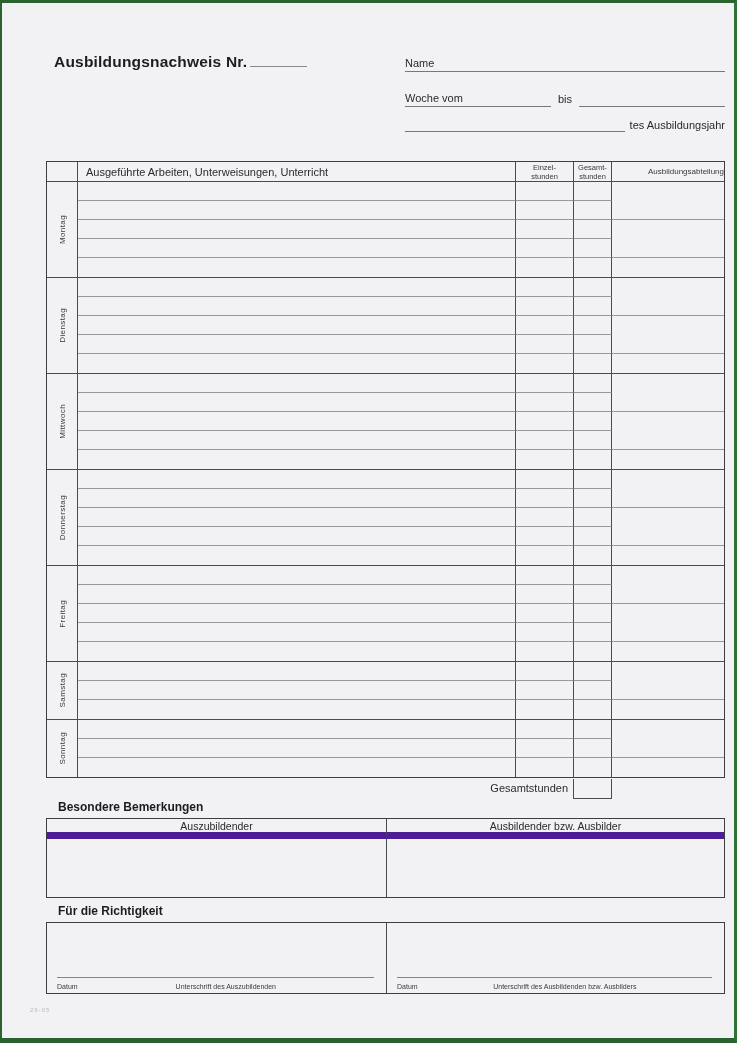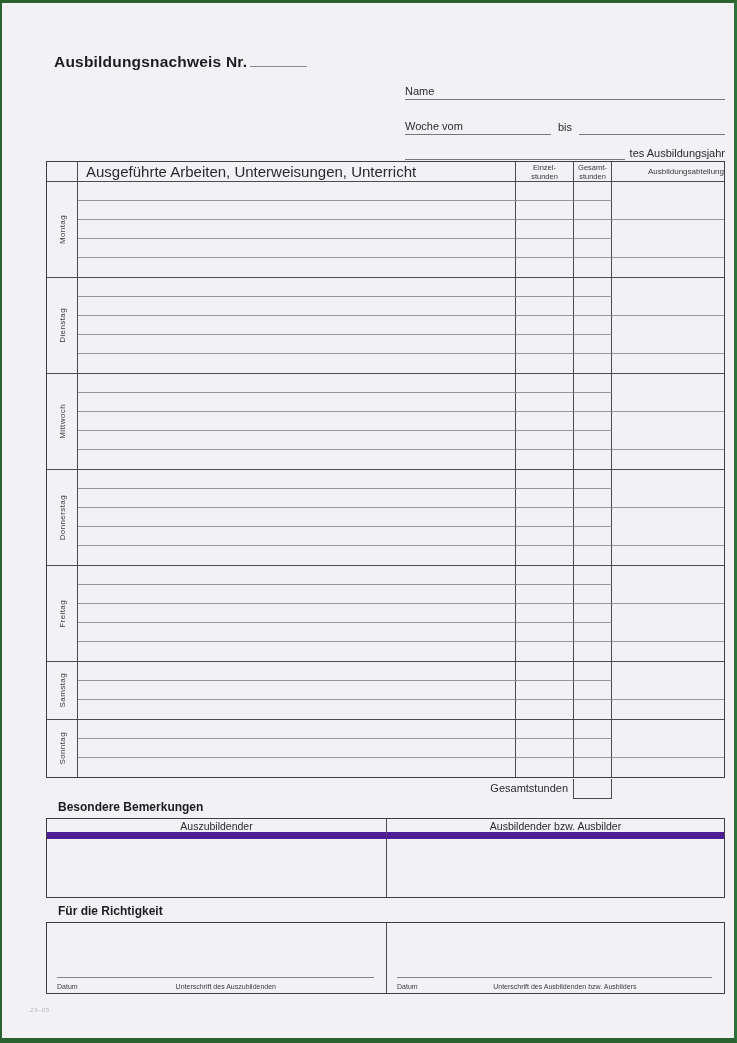--- a/index.html
+++ b/index.html
@@ -19,37 +19,37 @@
   
   .form-title {
     position:absolute; left:52px; top:50px;
     font-size:15.5px; font-weight:bold; color:#1d1d20; letter-spacing:0.2px;
     white-space:nowrap;
   }
   .title-underline { display:inline-block; width:57px; border-bottom:1.3px solid #8a898f; height:14px; margin-left:3px; }
   .header-fields { position:absolute; left:403px; top:53px; width:320px; }
   .hf-row { height:16px; display:flex; align-items:flex-end; font-size:11px; color:#2a2a2e; }
   .hf-row .seg { flex:1; border-bottom:1px solid #77767c; height:100%; display:flex; align-items:center; }
-  .hf-row.name-row { border-bottom:1px solid #77767c;margin-top:28px; }
+  .hf-row.name-row { border-bottom:1px solid #77767c; }
   .hf-row.week-row { margin-top:19px; }
   .hf-row.year-row { margin-top:9px; }
   .hf-label { padding-bottom:2px; white-space:nowrap; }
   .bis-label { padding:0 7px 2px 7px; }
   .year-label { padding:0 0 1px 5px; white-space:nowrap; }
   
   .week-table {
     position:absolute; left:44px; top:158px; width:679px;
     border:1.5px solid #3e3e44; background:#f2f1f3;
   }
   .wt-header {
     display:grid; grid-template-columns:31px 1fr 58px 38px 112px;
     height:20px; border-bottom:1px solid #4b4b52;
   }
   .wt-hcell { border-right:1px solid #4b4b52; display:flex; align-items:center; justify-content:flex-end; text-align:center; }
-  .wt-hcell.activities { justify-content:flex-start; padding-left:8px; font-size:15px; color:#2a2a2e; }
+  .wt-hcell.activities { justify-content:flex-start; padding-left:8px; font-size:11px; color:#2a2a2e; }
   .wt-hcell.small { font-size:7.5px; line-height:1.2; color:#3a3a3e; flex-direction:column; }
   .wt-hcell.dept { border-right:none; font-size:8px; color:#3a3a3e; }
   .day-block {
     display:grid; grid-template-columns:31px 1fr 58px 38px 112px;
     border-bottom:1px solid #4b4b52;
   }
   .day-block:last-child { border-bottom:none; }
   .day-label-cell { border-right:1px solid #4b4b52; display:flex; align-items:center; justify-content:center; }
   .day-label-text { writing-mode:vertical-rl; transform:rotate(180deg); font-size:8px; color:#3a3a3e; letter-spacing:0.4px; }
   .wt-cell { border-right:1px solid #4b4b52; border-bottom:1px solid #98979e; }

